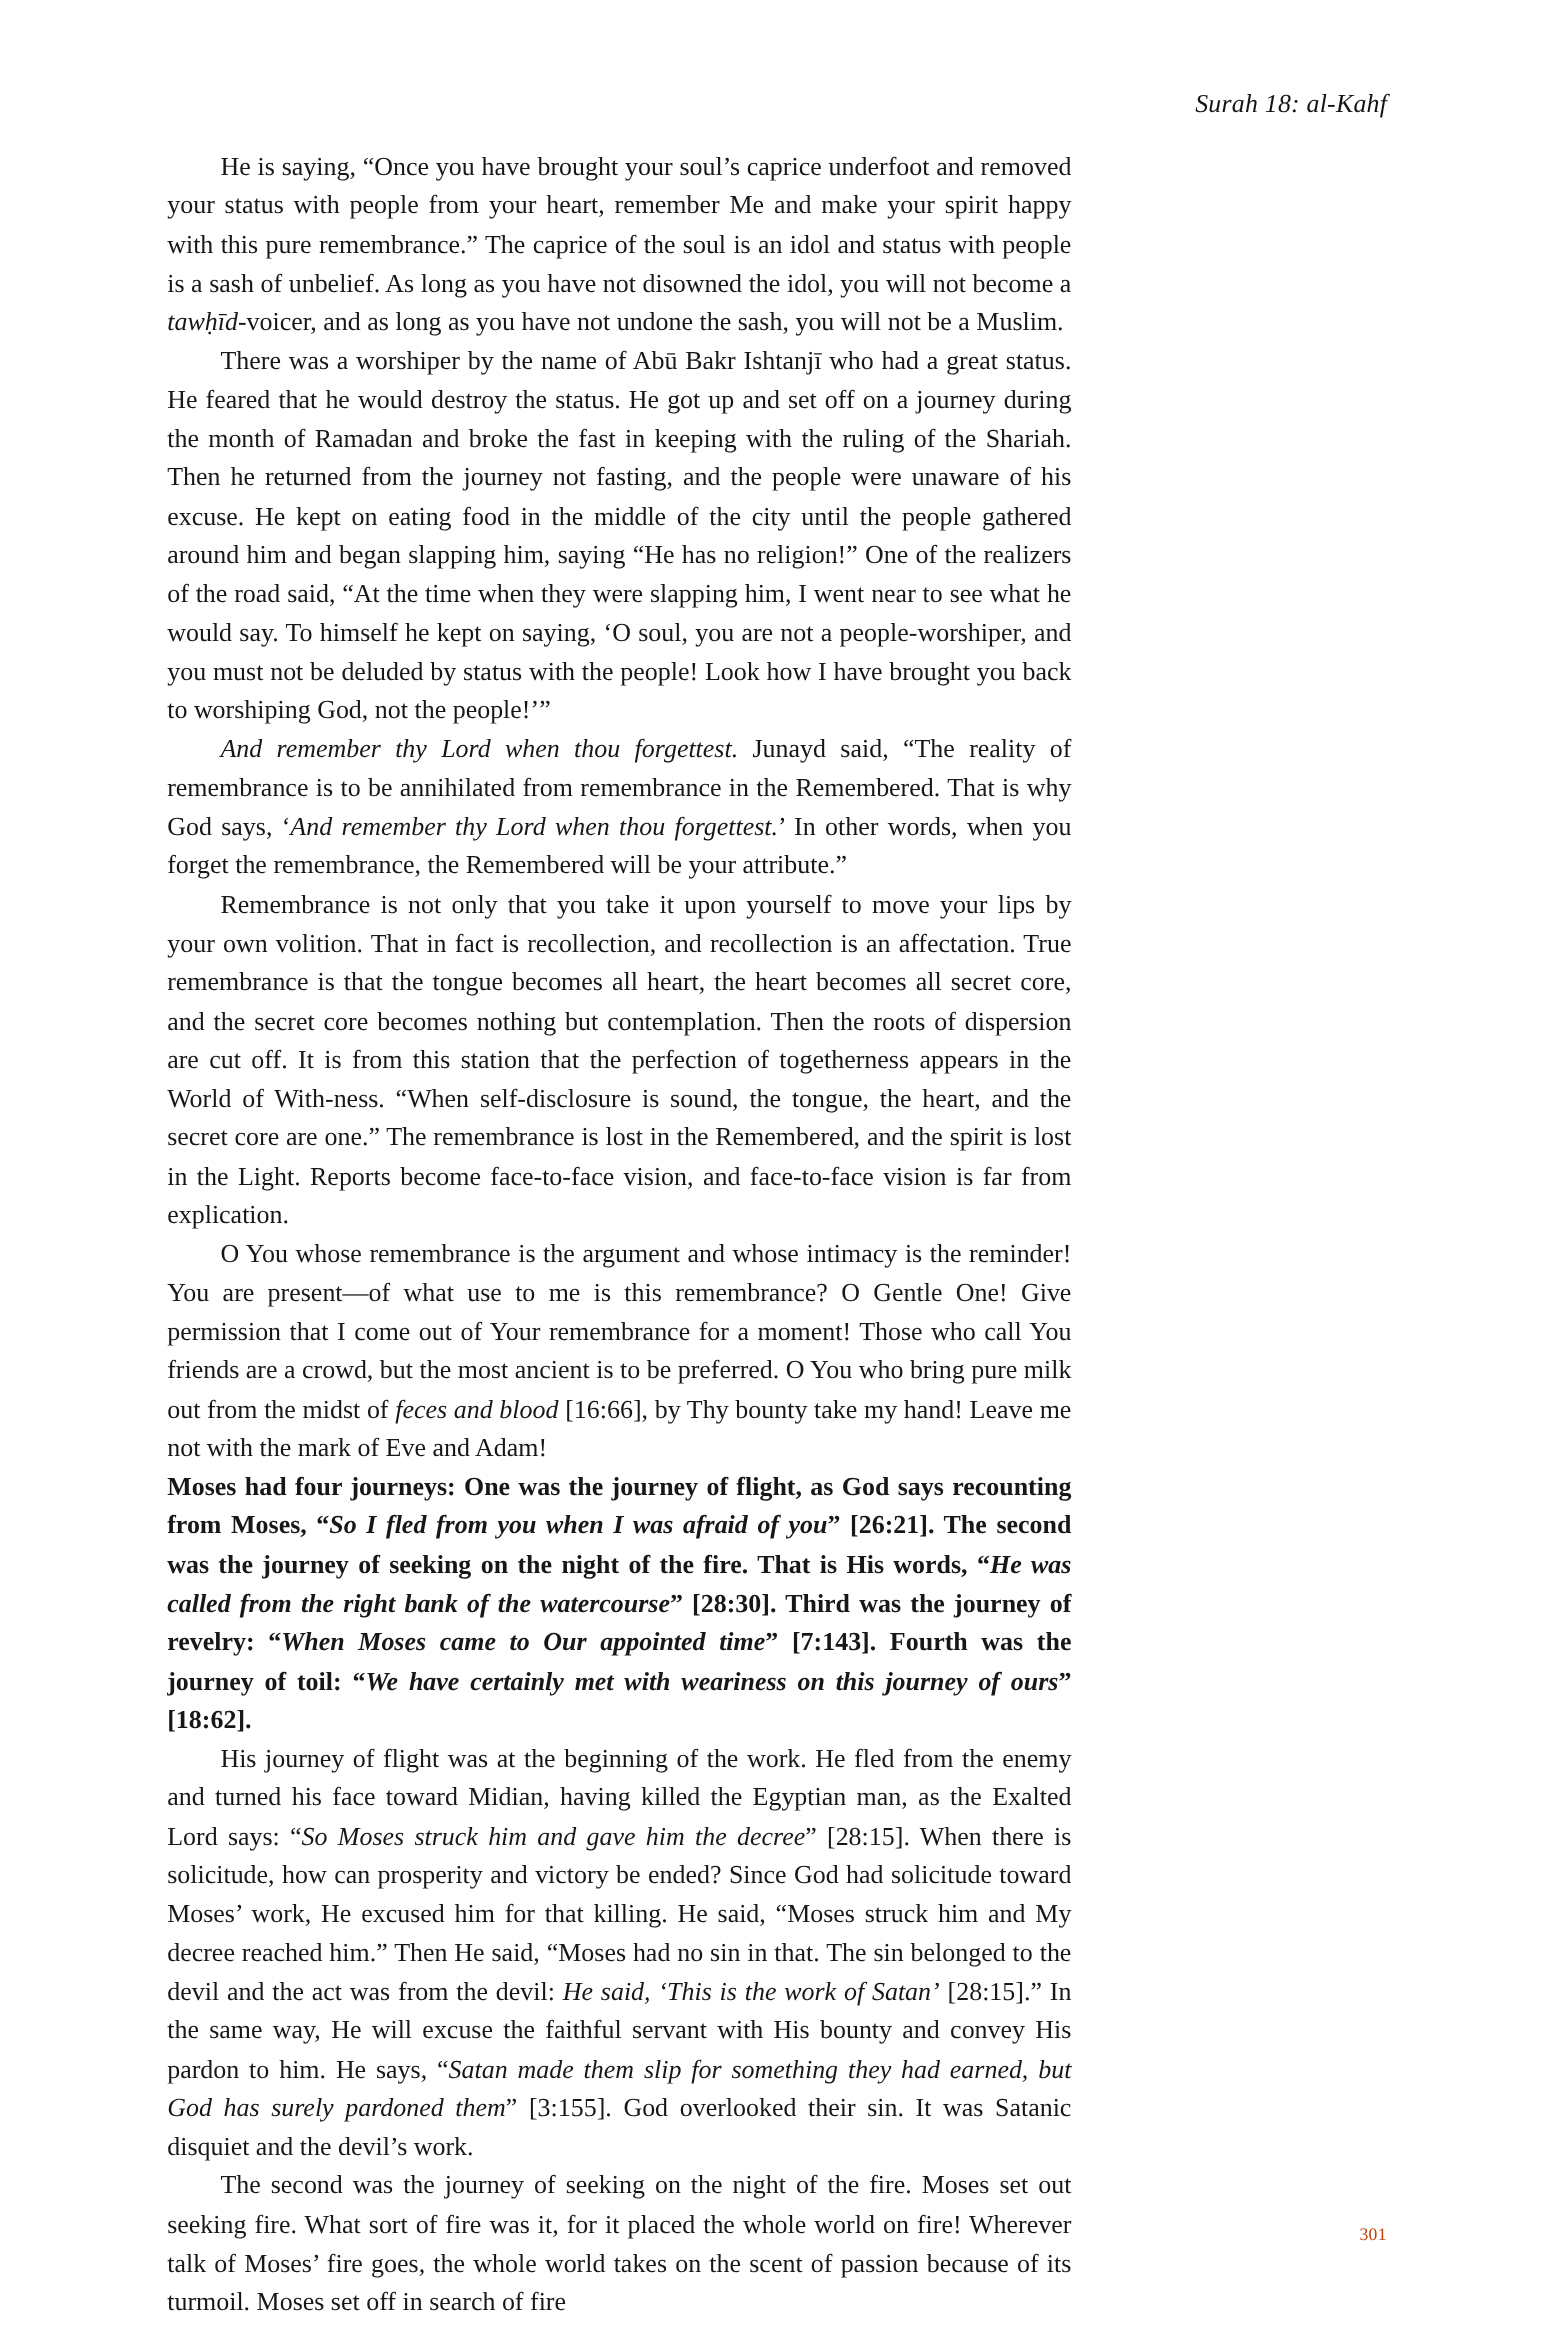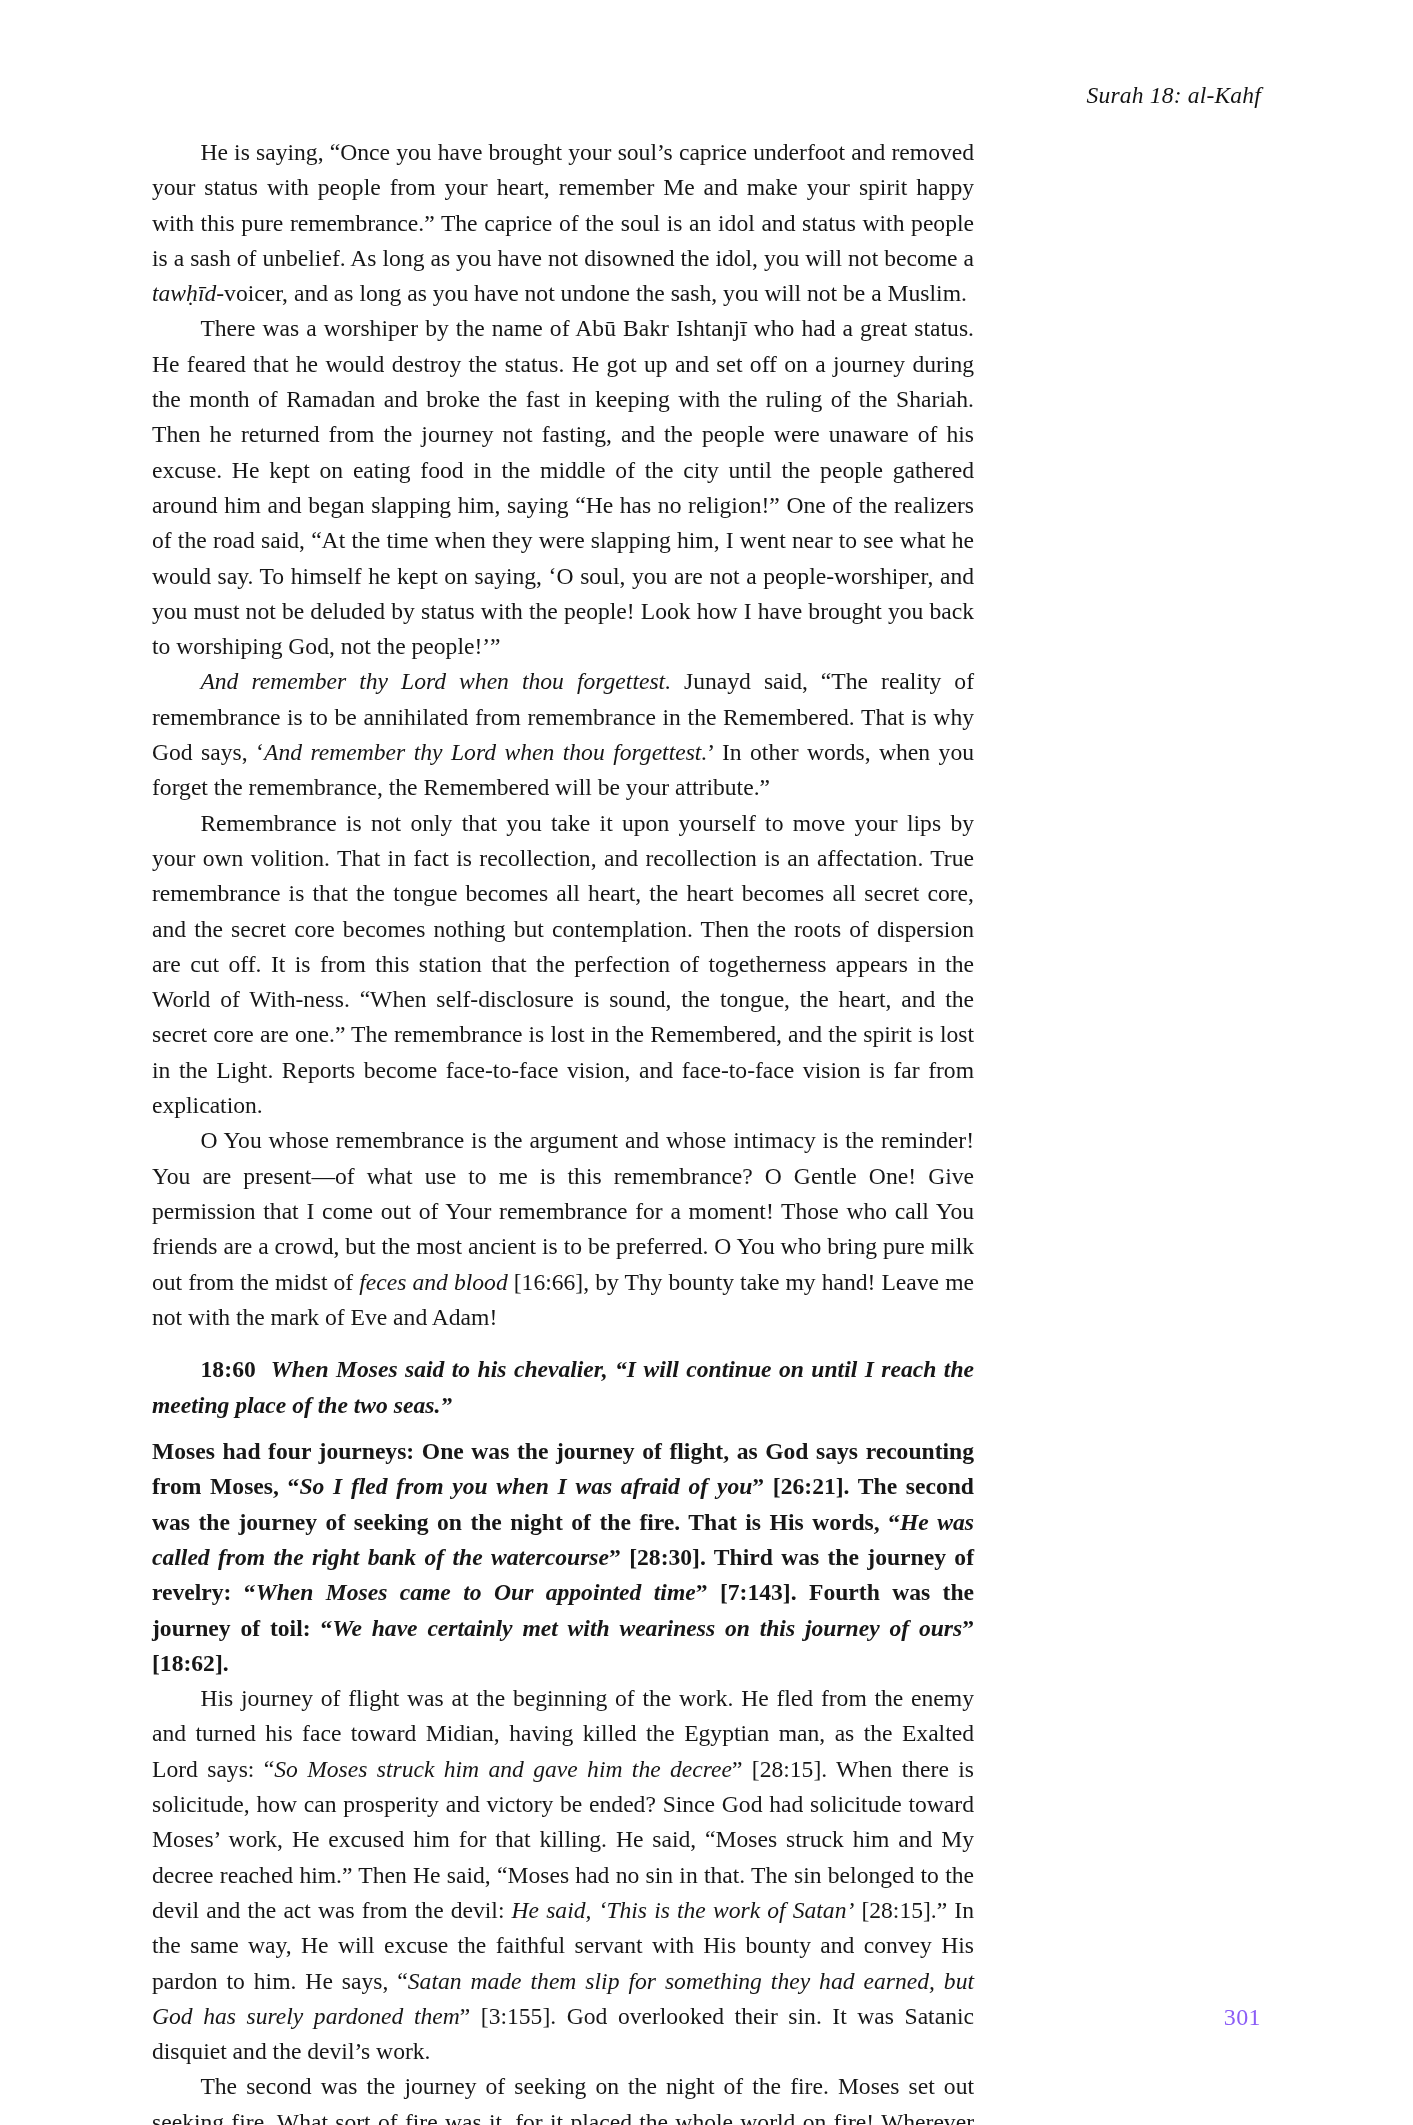--- a/index.html
+++ b/index.html
@@ -62,46 +62,43 @@
     font-style: normal;
     font-weight: bold;
     letter-spacing: 0.1px;
   }
   .verse-heading .vtext {
     font-style: italic;
     font-weight: bold;
   }
   .page-number {
     position: absolute;
-    bottom: 94px;
+    bottom: 84px;
     right: 143px;
-    font-size: 24px;
-    color: #8b5cf6;
+    font-size: 16px;
+    color: #c2410c;
     letter-spacing: 0.4px;
   }
   .sp { }
 </style>
 </head>
 <body>
 
 <div class="page">
 
   <div class="running-head">Surah 18: al-Kahf</div>
 
   <div class="text-column">
 
     <p><span>He is saying, “Once you have brought your soul’s caprice underfoot and removed your status with people from your heart, remember Me and make your spirit happy with this pure remembrance.”  The caprice of the soul is an idol and status with people is a sash of unbelief.  As long as you have not disowned the idol, you will not become a </span><span style="font-style: italic;">tawḥīd</span><span>-voicer, and as long as you have not undone the sash, you will not be a Muslim.</span></p>
     <p><span>There was a worshiper by the name of Abū Bakr Ishtanjī who had a great status.  He feared that he would destroy the status.  He got up and set off on a journey during the month of Ramadan and broke the fast in keeping with the ruling of the Shariah.  Then he returned from the journey not fasting, and the people were unaware of his excuse.  He kept on eating food in the middle of the city until the people gathered around him and began slapping him, saying “He has no religion!”  One of the realizers of the road said, “At the time when they were slapping him, I went near to see what he would say.  To himself he kept on saying, ‘O soul, you are not a people-worshiper, and you must not be deluded by status with the people!  Look how I have brought you back to worshiping God, not the people!’”</span></p>
     <p><span style="font-style: italic;">And remember thy Lord when thou forgettest.</span><span>  Junayd said, “The reality of remembrance is to be annihilated from remembrance in the Remembered.  That is why God says, ‘</span><span style="font-style: italic;">And remember thy Lord when thou forgettest.</span><span>’  In other words, when you forget the remembrance, the Remembered will be your attribute.”</span></p>
     <p><span>Remembrance is not only that you take it upon yourself to move your lips by your own volition.  That in fact is recollection, and recollection is an affectation.  True remembrance is that the tongue becomes all heart, the heart becomes all secret core, and the secret core becomes nothing but contemplation.  Then the roots of dispersion are cut off.  It is from this station that the perfection of togetherness appears in the World of With-ness.  “When self-disclosure is sound, the tongue, the heart, and the secret core are one.”  The remembrance is lost in the Remembered, and the spirit is lost in the Light.  Reports become face-to-face vision, and face-to-face vision is far from explication.</span></p>
     <p><span>O You whose remembrance is the argument and whose intimacy is the reminder!  You are present—of what use to me is this remembrance?  O Gentle One!  Give permission that I come out of Your remembrance for a moment!  Those who call You friends are a crowd, but the most ancient is to be preferred.  O You who bring pure milk out from the midst of </span><span style="font-style: italic;">feces and blood</span><span> [16:66], by Thy bounty take my hand!  Leave me not with the mark of Eve and Adam!</span></p>
 
-    <p class="verse-heading">
-      <span class="vnum">18:60</span><span class="sp">&nbsp;&nbsp;</span><span class="vtext">When Moses said to his chevalier, “I will continue on until I reach the meeting place of the two seas.”</span>
-    </p>
 
     <p class="no-indent"><span>Moses had four journeys:  One was the journey of flight, as God says recounting from Moses, “</span><span style="font-style: italic;">So I fled from you when I was afraid of you</span><span>” [26:21].  The second was the journey of seeking on the night of the fire.  That is His words, “</span><span style="font-style: italic;">He was called from the right bank of the watercourse</span><span>” [28:30].  Third was the journey of revelry: “</span><span style="font-style: italic;">When Moses came to Our appointed time</span><span>” [7:143].  Fourth was the journey of toil: “</span><span style="font-style: italic;">We have certainly met with weariness on this journey of ours</span><span>” [18:62].</span></p>
     <p><span>His journey of flight was at the beginning of the work.  He fled from the enemy and turned his face toward Midian, having killed the Egyptian man, as the Exalted Lord says:  “</span><span style="font-style: italic;">So Moses struck him and gave him the decree</span><span>” [28:15].  When there is solicitude, how can prosperity and victory be ended?  Since God had solicitude toward Moses’ work, He excused him for that killing.  He said, “Moses struck him and My decree reached him.”  Then He said, “Moses had no sin in that.  The sin belonged to the devil and the act was from the devil: </span><span style="font-style: italic;">He said, ‘This is the work of Satan’</span><span> [28:15].”  In the same way, He will excuse the faithful servant with His bounty and convey His pardon to him.  He says, “</span><span style="font-style: italic;">Satan made them slip for something they had earned, but God has surely pardoned them</span><span>” [3:155].  God overlooked their sin.  It was Satanic disquiet and the devil’s work.</span></p>
     <p><span>The second was the journey of seeking on the night of the fire.  Moses set out seeking fire.  What sort of fire was it, for it placed the whole world on fire!  Wherever talk of Moses’ fire goes, the whole world takes on the scent of passion because of its turmoil.  Moses set off in search of fire</span></p>
 
   </div>
 
   <div class="page-number">301</div>
 
 </div>

